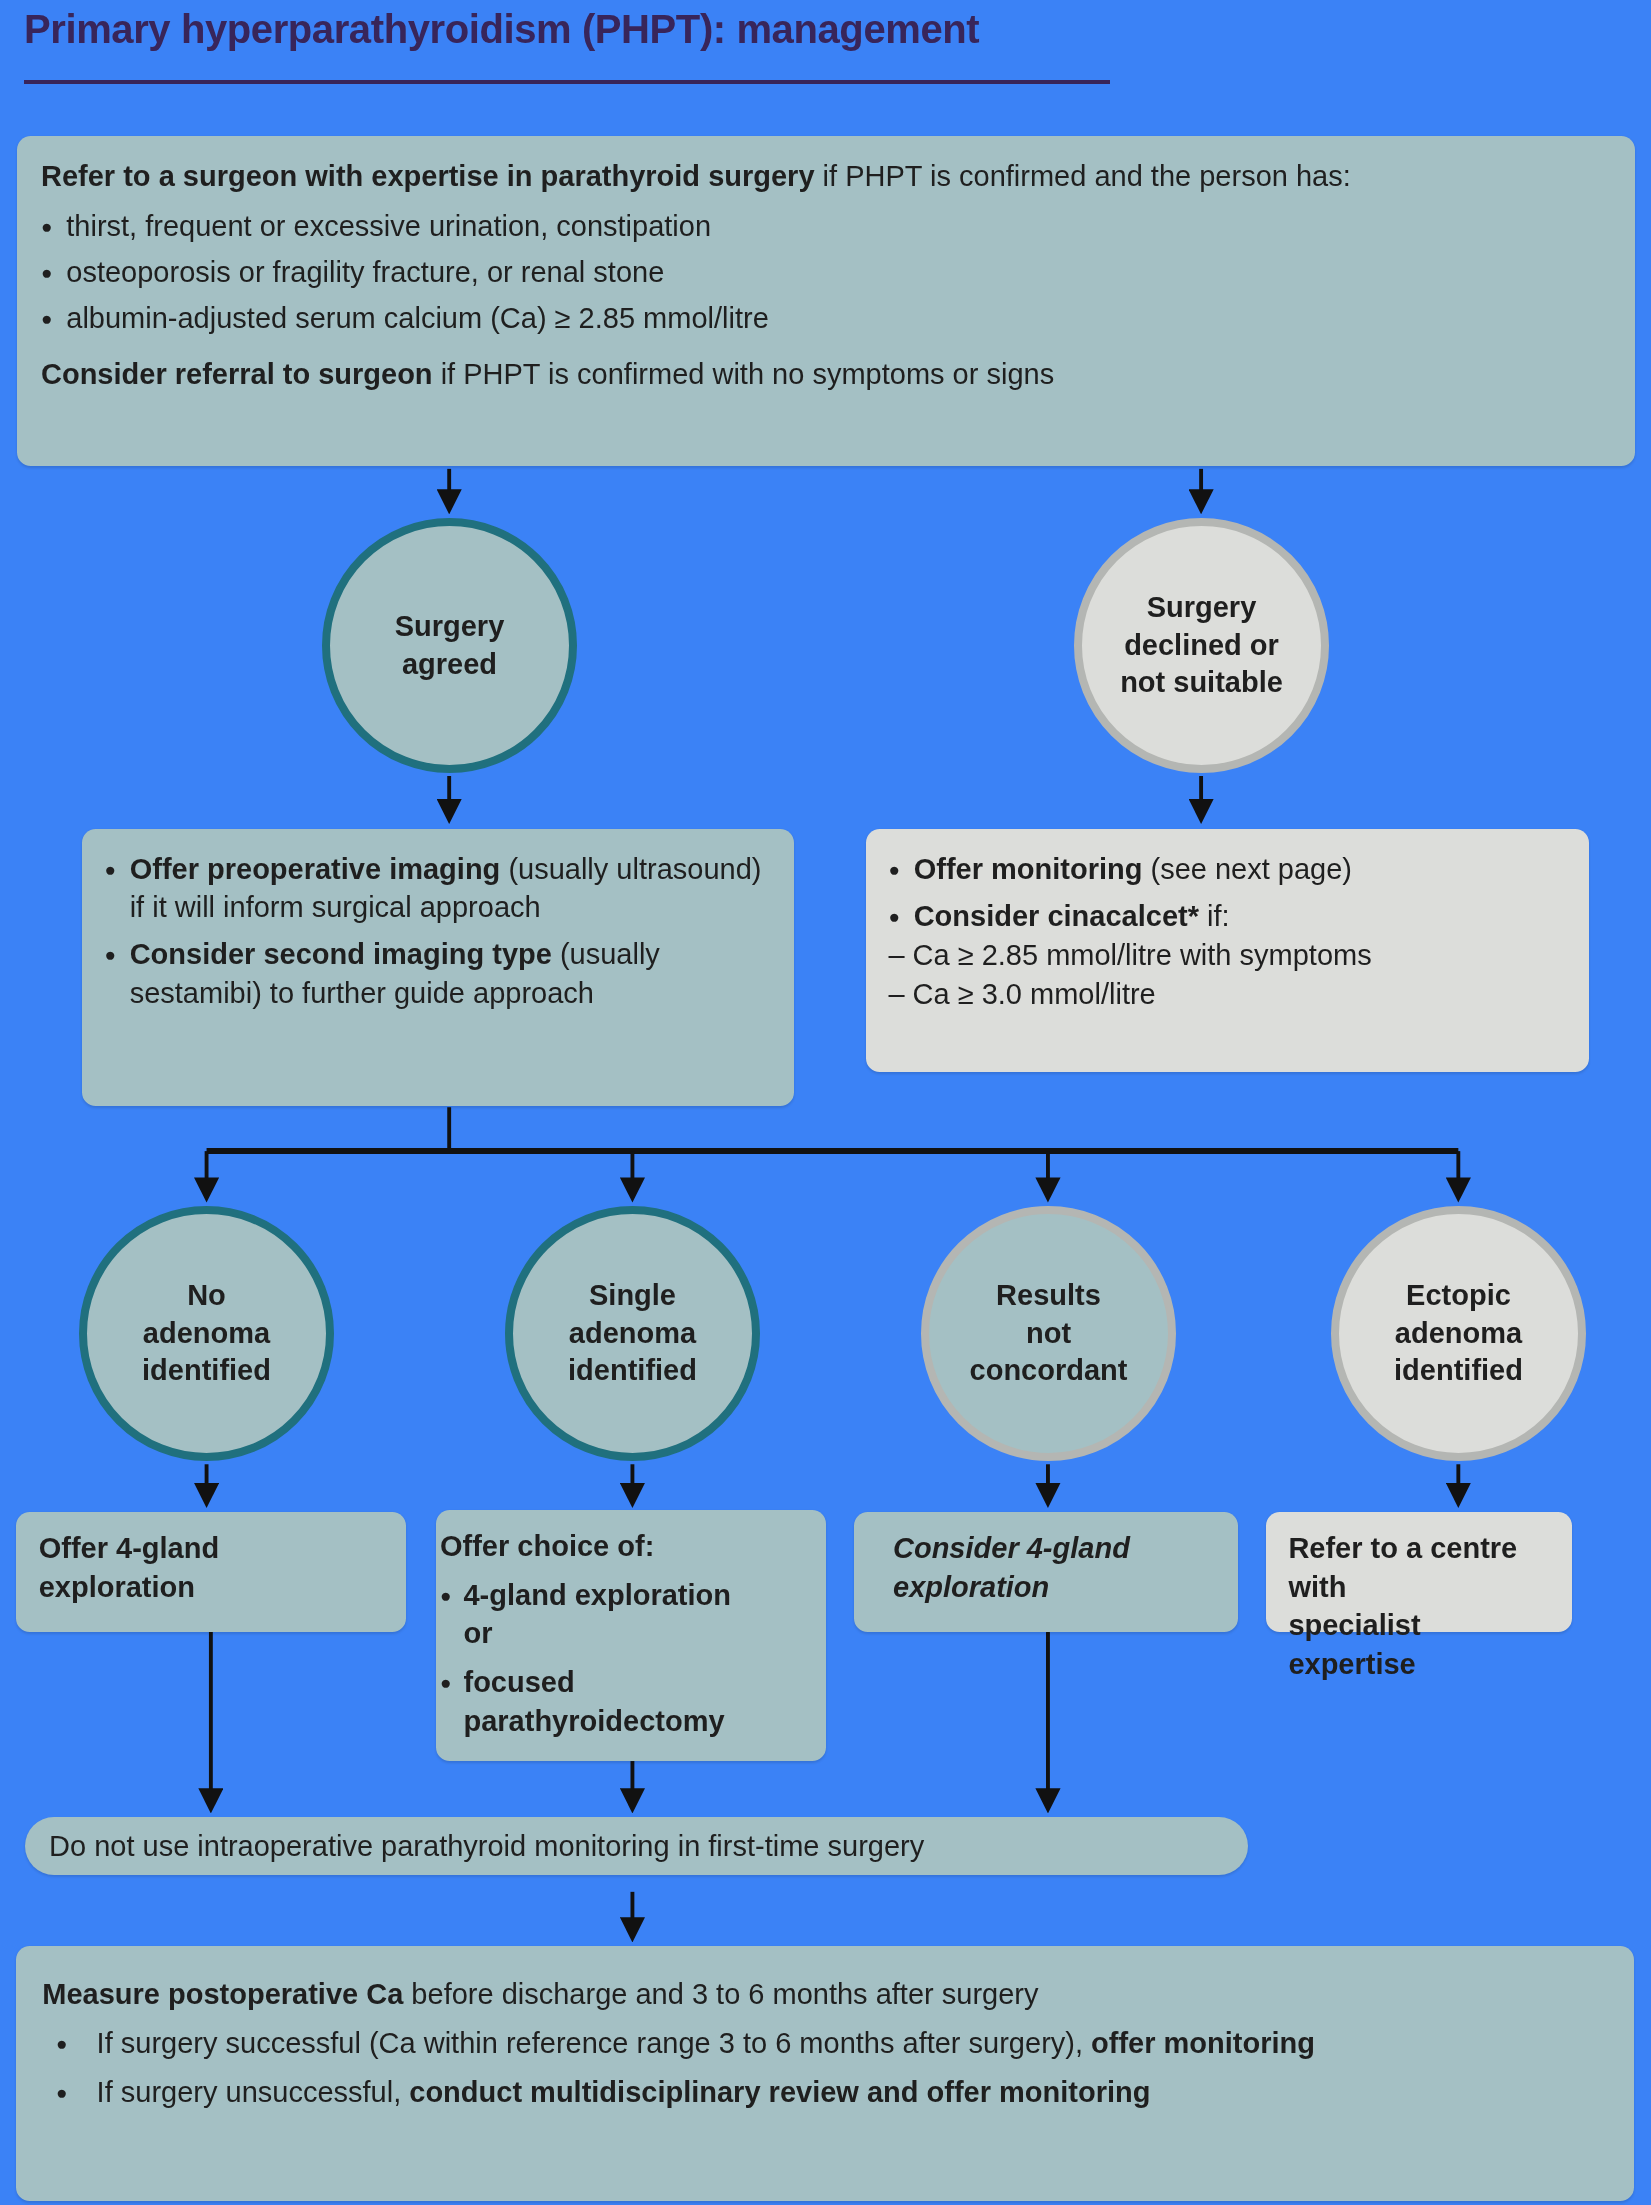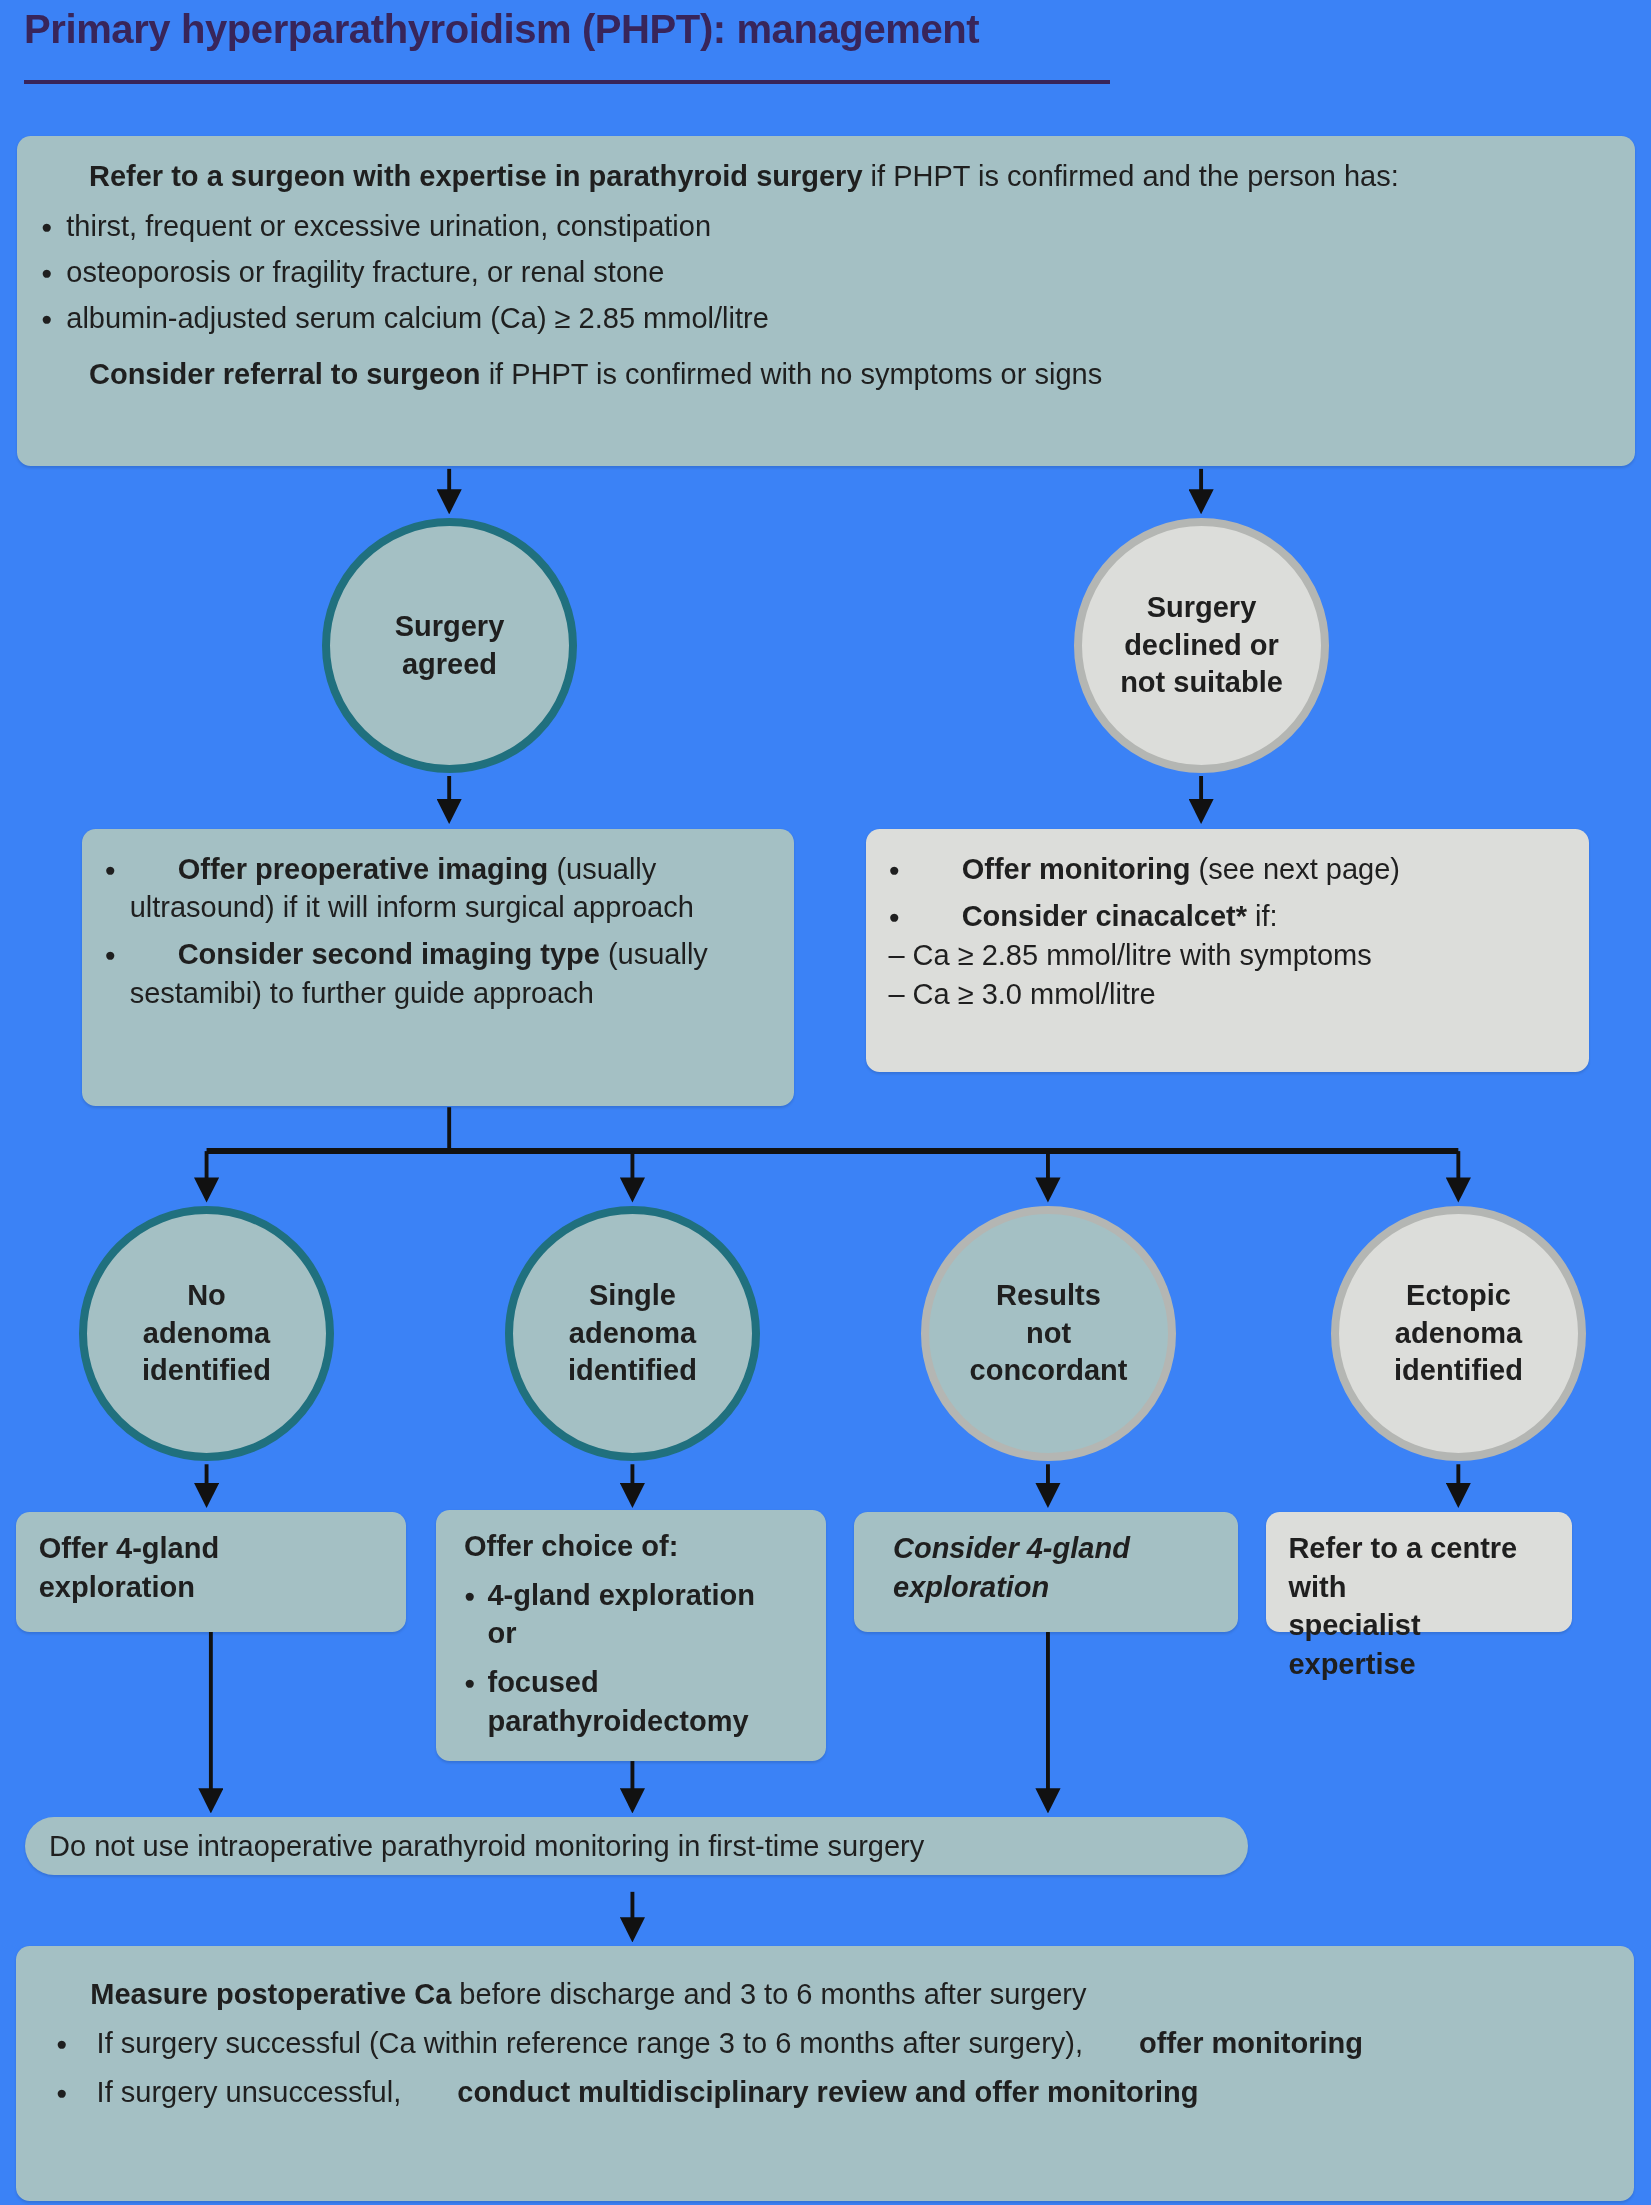--- a/index.html
+++ b/index.html
@@ -23,21 +23,21 @@
   }
   
   .box{
     box-sizing:border-box;border-radius:13.8px;
     font-size:29px;line-height:1.33;
     box-shadow:0 1.7px 2.6px rgba(0,0,0,0.12);
   }
   .teal{background:#a4c0c4;}
   .grey{background:#dcddda;}
   .box p{margin:0;}
-  b,strong{font-weight:700;margin-left:48px;}
+  b,strong{font-weight:700;}
   .pre{white-space:pre-line;}
   
   .bul{display:flex;align-items:flex-start;margin-top:8.6px;}
   .bul .dot{flex:0 0 auto;font-size:19px;line-height:39px;margin-right:13.8px;}
   .bul .txt{flex:1 1 auto;}
   .sub{margin:3.4px 0 0 65px;}
   
   .circle{
     box-sizing:border-box;width:255px;height:255px;border-radius:50%;
     display:flex;align-items:center;justify-content:center;
@@ -49,21 +49,21 @@
   .c-greyteal{border:8.6px solid #b4b6b3;background:#a4c0c4;}
   
   #top-box{left:17px;top:136px;width:1618px;height:330px;padding:20.6px 24px;}
   #top-box .bul{margin-top:6.9px;}
   #top-box .lead{margin-bottom:12px;}
   #top-box .consider{margin-top:17px;}
   #top-box .bisph{margin-top:17px;}
   #preop-box{left:82px;top:829px;width:712px;height:277px;padding:20.6px 22.4px;}
   #monitor-box{left:866px;top:829px;width:723px;height:243px;padding:20.6px 22.4px;}
   #box-a{left:16.3px;top:1512px;width:390px;height:120px;padding:17px 22.4px;font-weight:700;}
-  #box-b{left:436px;top:1510px;width:390px;height:251px;padding:17px 28px;font-weight:700;}
+  #box-b{left:436px;top:1510px;width:390px;height:251px;padding:17px 4px;font-weight:700;}
   #box-b .bul{margin-top:10.3px;}
   #box-b .dot{font-size:19px;margin-right:12px;}
   #box-c{left:854px;top:1512px;width:384px;height:120px;padding:17px 39px;font-weight:700;font-style:italic;}
   #box-d{left:1266px;top:1512px;width:306px;height:120px;padding:17px 22.4px;font-weight:700;}
   #wide-box{left:25px;top:1817px;width:1223px;height:58px;display:flex;align-items:center;padding:0 24px;border-radius:31px;}
   #final-box{left:16.3px;top:1946px;width:1618px;height:255px;padding:29px 26px;}
   #final-box .bul{padding-left:13.8px;margin-top:10.3px;}
   #final-box .bul .dot{margin-right:29px;}
   #final-box .footer{margin-top:19px;}
   

